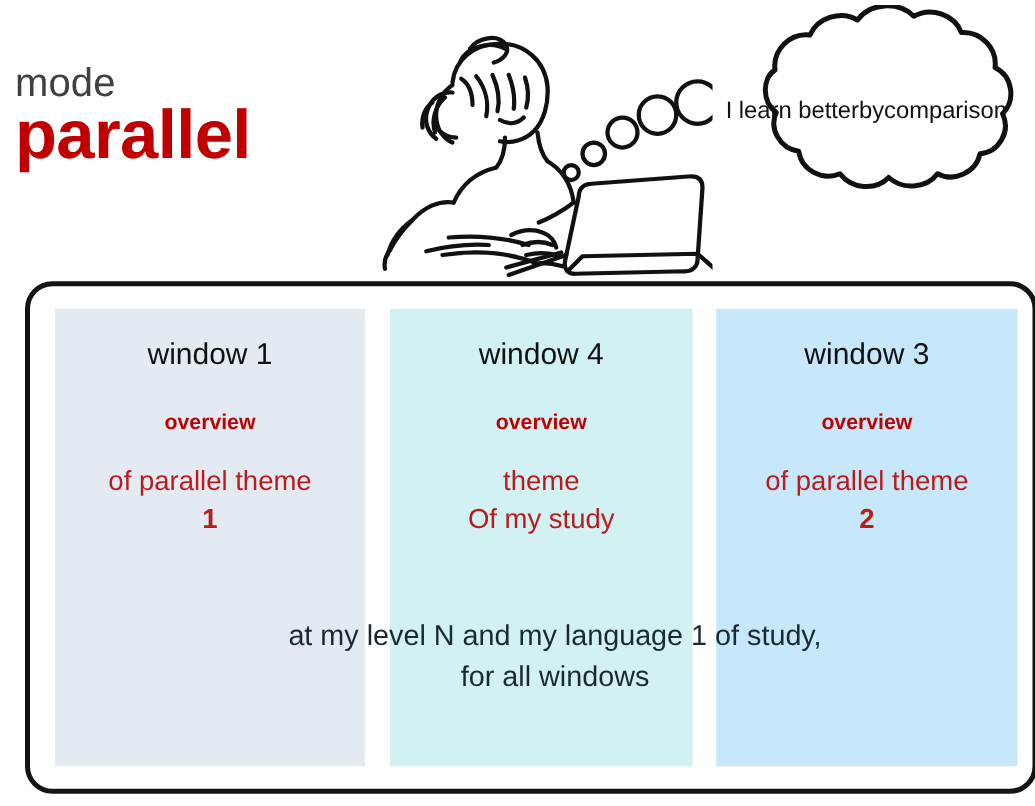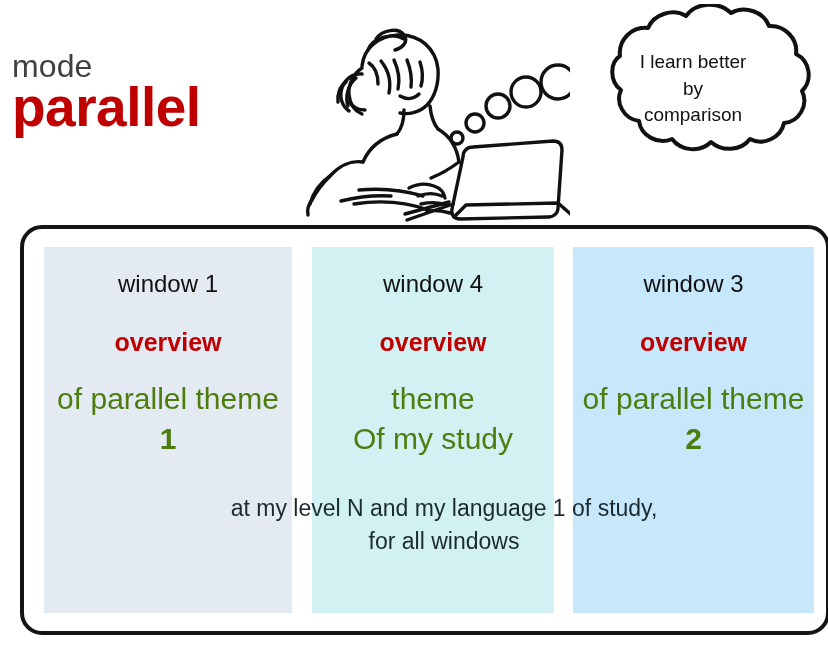--- a/index.html
+++ b/index.html
@@ -62,21 +62,22 @@
     height: 176px;
   }
   .thought-bubble svg { display:block; width:100%; height:100%; }
 
   .bubble-text {
     position: absolute;
     left: 0; top: 0;
     width: 266px;
     height: 176px;
     display: flex;
-    flex-direction: column;
+    flex-direction: row;
+    align-items: center;
     justify-content: center;
     font-size: 19px;
     color: #111111;
     line-height: 1.42;
     text-align: center;
     padding: 0 44px 6px 44px;
   }
   .bubble-text span { display: block; white-space: nowrap; }
 
   
@@ -119,32 +120,32 @@
 
   .win-label {
     font-size: 24px;
     color: #111111;
     line-height: 1.1;
     white-space: nowrap;
   }
 
   .win-overview {
     margin-top: 32px;
-    font-size: 25px;
+    font-size: 17px;
     font-weight: bold;
     color: #C00000;
     line-height: 1.1;
     white-space: nowrap;
     text-align: center;
   }
 
   .win-desc {
     margin-top: 22px;
-    font-size: 30px;
-    color: #4d7c0f;
+    font-size: 22px;
+    color: #b91c1c;
     line-height: 1.35;
   }
   .win-desc .l { display: block; white-space: nowrap; }
   .win-desc .num { display: block; font-weight: bold; }
 
   
   .caption {
     position: absolute;
     left: 20px;
     right: 20px;

